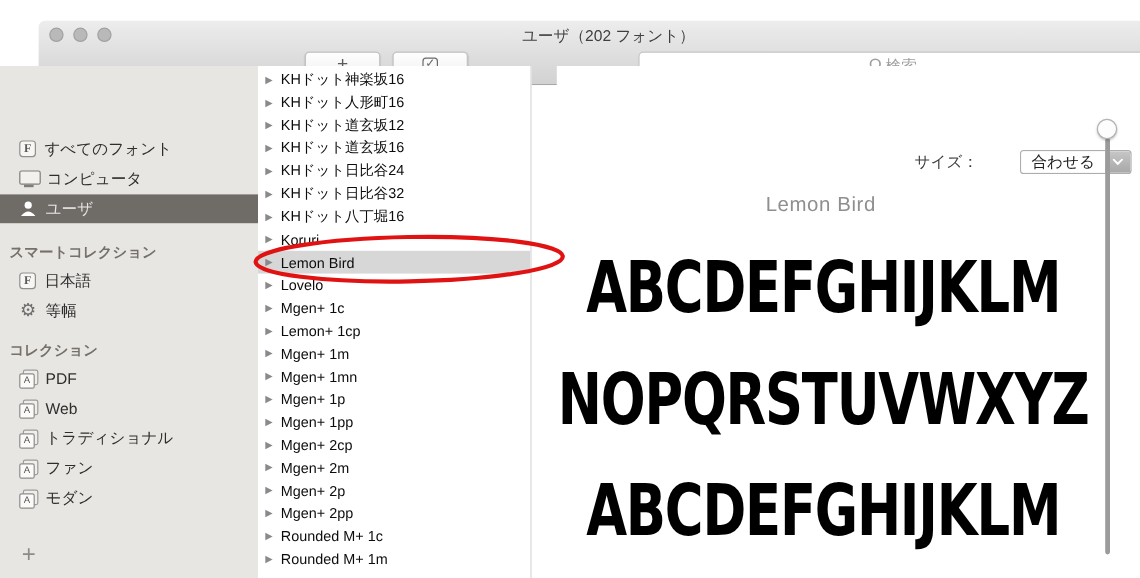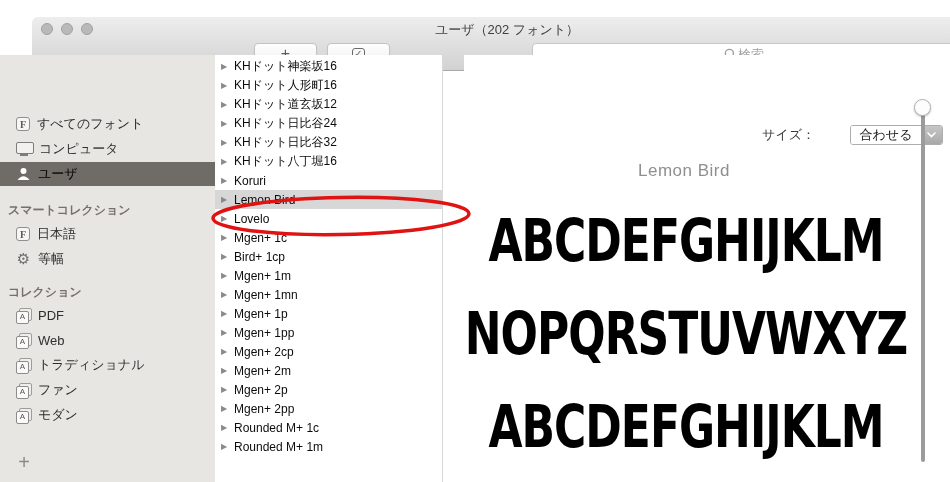--- a/index.html
+++ b/index.html
@@ -79,21 +79,21 @@
   .sidebar {
     position:absolute; top:55px; left:0; width:238px; height:427px;
     background:#e8e6e2; border-right:1px solid #c6c4c0;
   }
   .side-row {
     position:absolute; left:0; width:100%; height:24px;
     display:flex; align-items:center; padding-left:16px;
     font-size:13px; color:#2e2e2e;
   }
   .side-row .lbl { margin-left:7px; }
-  .side-row.selected { background:#6f6b67; color:#000000; }
+  .side-row.selected { background:#6f6b67; color:#e5e5e5; }
   .side-header {
     position:absolute; left:8px; font-size:12px; font-weight:bold; color:#76706a;
   }
   .r-allfonts{top:57px;} .r-computer{top:82px;} .r-user{top:107px;}
   .h-smart{top:147px;} .r-japanese{top:167px;} .r-mono{top:192px;}
   .h-collections{top:229px;}
   .collection-rows{position:absolute; top:248px; left:0; width:100%;}
   .collection-rows .side-row{position:relative; top:auto; margin-bottom:1px; height:24px;}
 
   .icon-f { width:14px; height:14px; border:1px solid #8f8f8f; border-radius:3px;
@@ -254,20 +254,24 @@
         <div class="list-row">
           <span class="disclosure"></span>
           <span class="row-label">KHドット人形町16</span>
         </div>
         <div class="list-row">
           <span class="disclosure"></span>
           <span class="row-label">KHドット道玄坂12</span>
         </div>
         <div class="list-row">
           <span class="disclosure"></span>
+          <span class="row-label">KHドット道玄坂16</span>
+        </div>
+        <div class="list-row">
+          <span class="disclosure"></span>
           <span class="row-label">KHドット日比谷24</span>
         </div>
         <div class="list-row">
           <span class="disclosure"></span>
           <span class="row-label">KHドット日比谷32</span>
         </div>
         <div class="list-row">
           <span class="disclosure"></span>
           <span class="row-label">KHドット八丁堀16</span>
         </div>
@@ -282,21 +286,21 @@
         <div class="list-row">
           <span class="disclosure"></span>
           <span class="row-label">Lovelo</span>
         </div>
         <div class="list-row">
           <span class="disclosure"></span>
           <span class="row-label">Mgen+ 1c</span>
         </div>
         <div class="list-row">
           <span class="disclosure"></span>
-          <span class="row-label">Bird+ 1cp</span>
+          <span class="row-label">Lemon+ 1cp</span>
         </div>
         <div class="list-row">
           <span class="disclosure"></span>
           <span class="row-label">Mgen+ 1m</span>
         </div>
         <div class="list-row">
           <span class="disclosure"></span>
           <span class="row-label">Mgen+ 1mn</span>
         </div>
         <div class="list-row">

